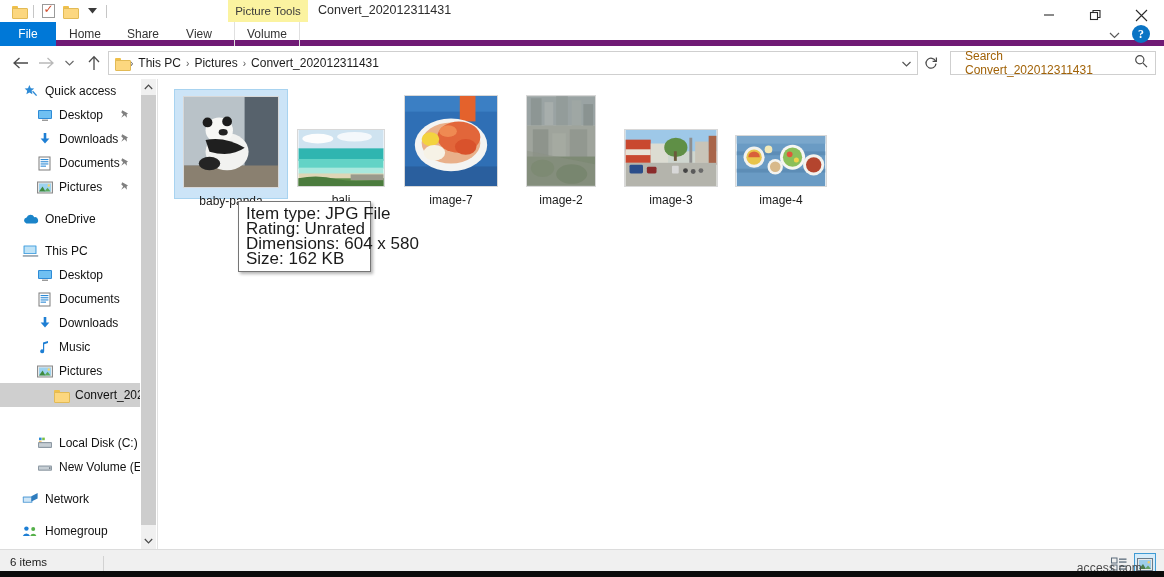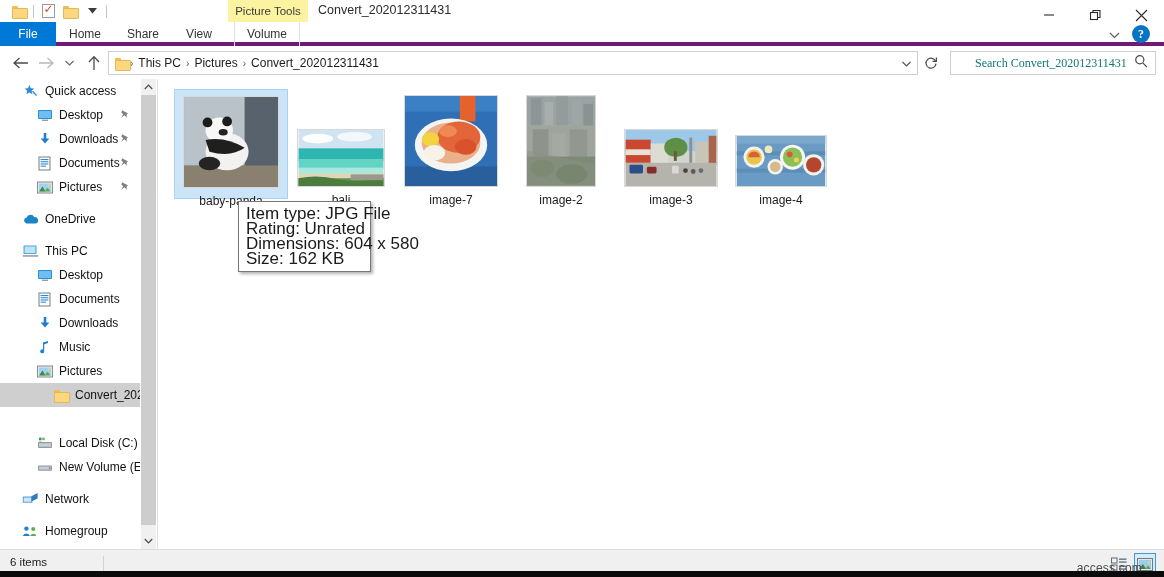--- a/index.html
+++ b/index.html
@@ -42,21 +42,21 @@
 
   .doc-title { position:absolute; left:318px; top:3px; font-size:12.5px; color:#2b2b2b; }
 
   .wincontrols { position:absolute; right:0; top:0; display:flex; height:30px; }
   .wc { width:46px; height:30px; display:flex; align-items:center; justify-content:center; }
   .wc svg { display:block; }
 
   
   .tabstrip {
     position:absolute; top:22px; left:0; width:1164px; height:24px;
-    background:#ffffff; border-bottom:4px solid #701a75;
+    background:#ffffff; border-bottom:6px solid #701a75;
   }
   .tab {
     position:absolute; top:0; height:24px; display:flex; align-items:center;
     justify-content:center; font-size:12px; color:#333;
   }
   .tab.file { left:0; width:56px; background:#0078d7; color:#fff; }
   .tab.home { left:62px; width:46px; }
   .tab.share { left:120px; width:46px; }
   .tab.view { left:178px; width:42px; }
   .tab.manage { left:234px; width:66px; border-left:1px solid #e0e0e0; border-right:1px solid #e0e0e0; }
@@ -90,21 +90,21 @@
   .addr-drop { margin-left:auto; width:22px; text-align:center; font-size:10px; color:#444; }
 
   .refresh-btn {
     position:absolute; left:920px; top:4px; width:22px; height:24px;
     display:flex; align-items:center; justify-content:center;
   }
   .searchbox {
     position:absolute; left:950px; top:4px; width:206px; height:24px;
     border:1px solid #cfcfcf; background:#fff; display:flex; align-items:center;
   }
-  .searchbox .ph { font-size:12px; color:#0f766e; margin-left:24px;font-family:Liberation Serif, serif; }
+  .searchbox .ph { font-size:12px; color:#a16207; margin-left:14px; }
   .searchbox .mag { margin-left:auto; margin-right:7px; }
 
   
   .navpane {
     position:absolute; top:79px; left:0; width:140px; height:470px;
     background:#fff; overflow:hidden;
   }
   .navitem {
     position:absolute; left:0; width:140px; height:24px;
     display:flex; align-items:center; font-size:12px; color:#111;

